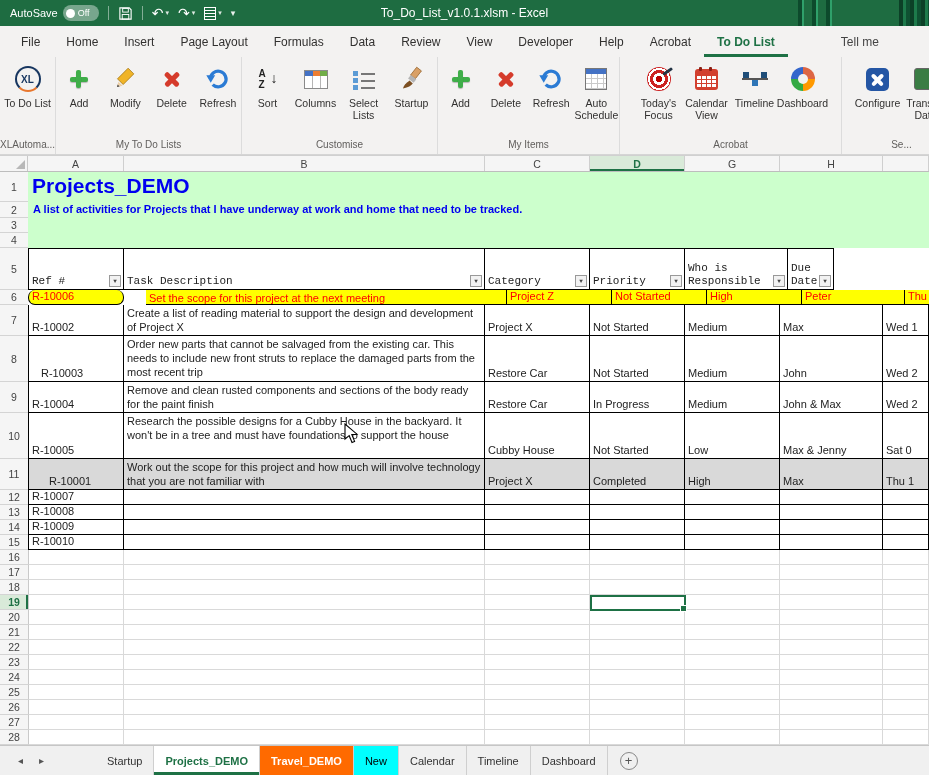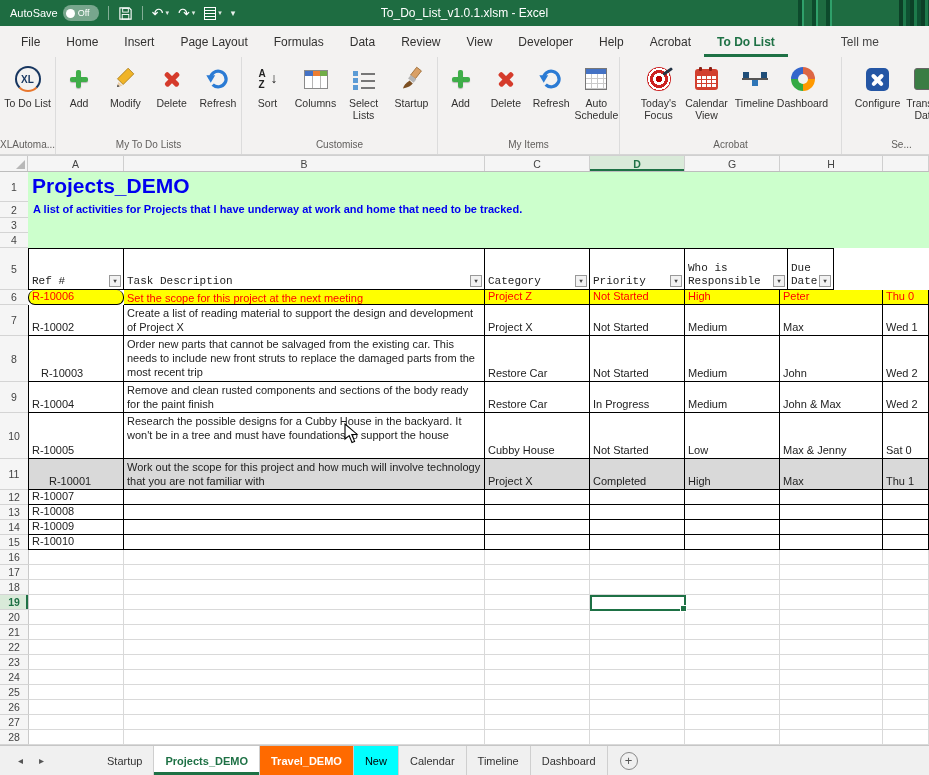--- a/index.html
+++ b/index.html
@@ -389,21 +389,21 @@
             <div class="fbtn"></div>
           </div>
           <div class="cell hcell" style="width: 46px;">
             <div class="htext">Due Date</div>
             <div class="fbtn"></div>
           </div>
         </div>
         <div class="grow tbl" style="height: 15px;">
           <div class="rnum">6</div>
           <div class="cell first highlight" style="width: 96px; border-radius: 7px;">R-10006</div>
-          <div class="cell desc highlight" style="width: 361px;">Set the scope for this project at the next meeting</div>
+          <div class="cell desc highlight" style="width: 361px; margin-left: 22px;">Set the scope for this project at the next meeting</div>
           <div class="cell highlight" style="width: 105px;">Project Z</div>
           <div class="cell highlight" style="width: 95px;">Not Started</div>
           <div class="cell highlight" style="width: 95px;">High</div>
           <div class="cell highlight" style="width: 103px;">Peter</div>
           <div class="cell highlight" style="width: 46px;">Thu 0</div>
         </div>
         <div class="grow tbl" style="height: 31px;">
           <div class="rnum">7</div>
           <div class="cell first" style="width: 96px;">R-10002</div>
           <div class="cell desc" style="width: 361px;">Create a list of reading material to support the design and development of Project X</div>

